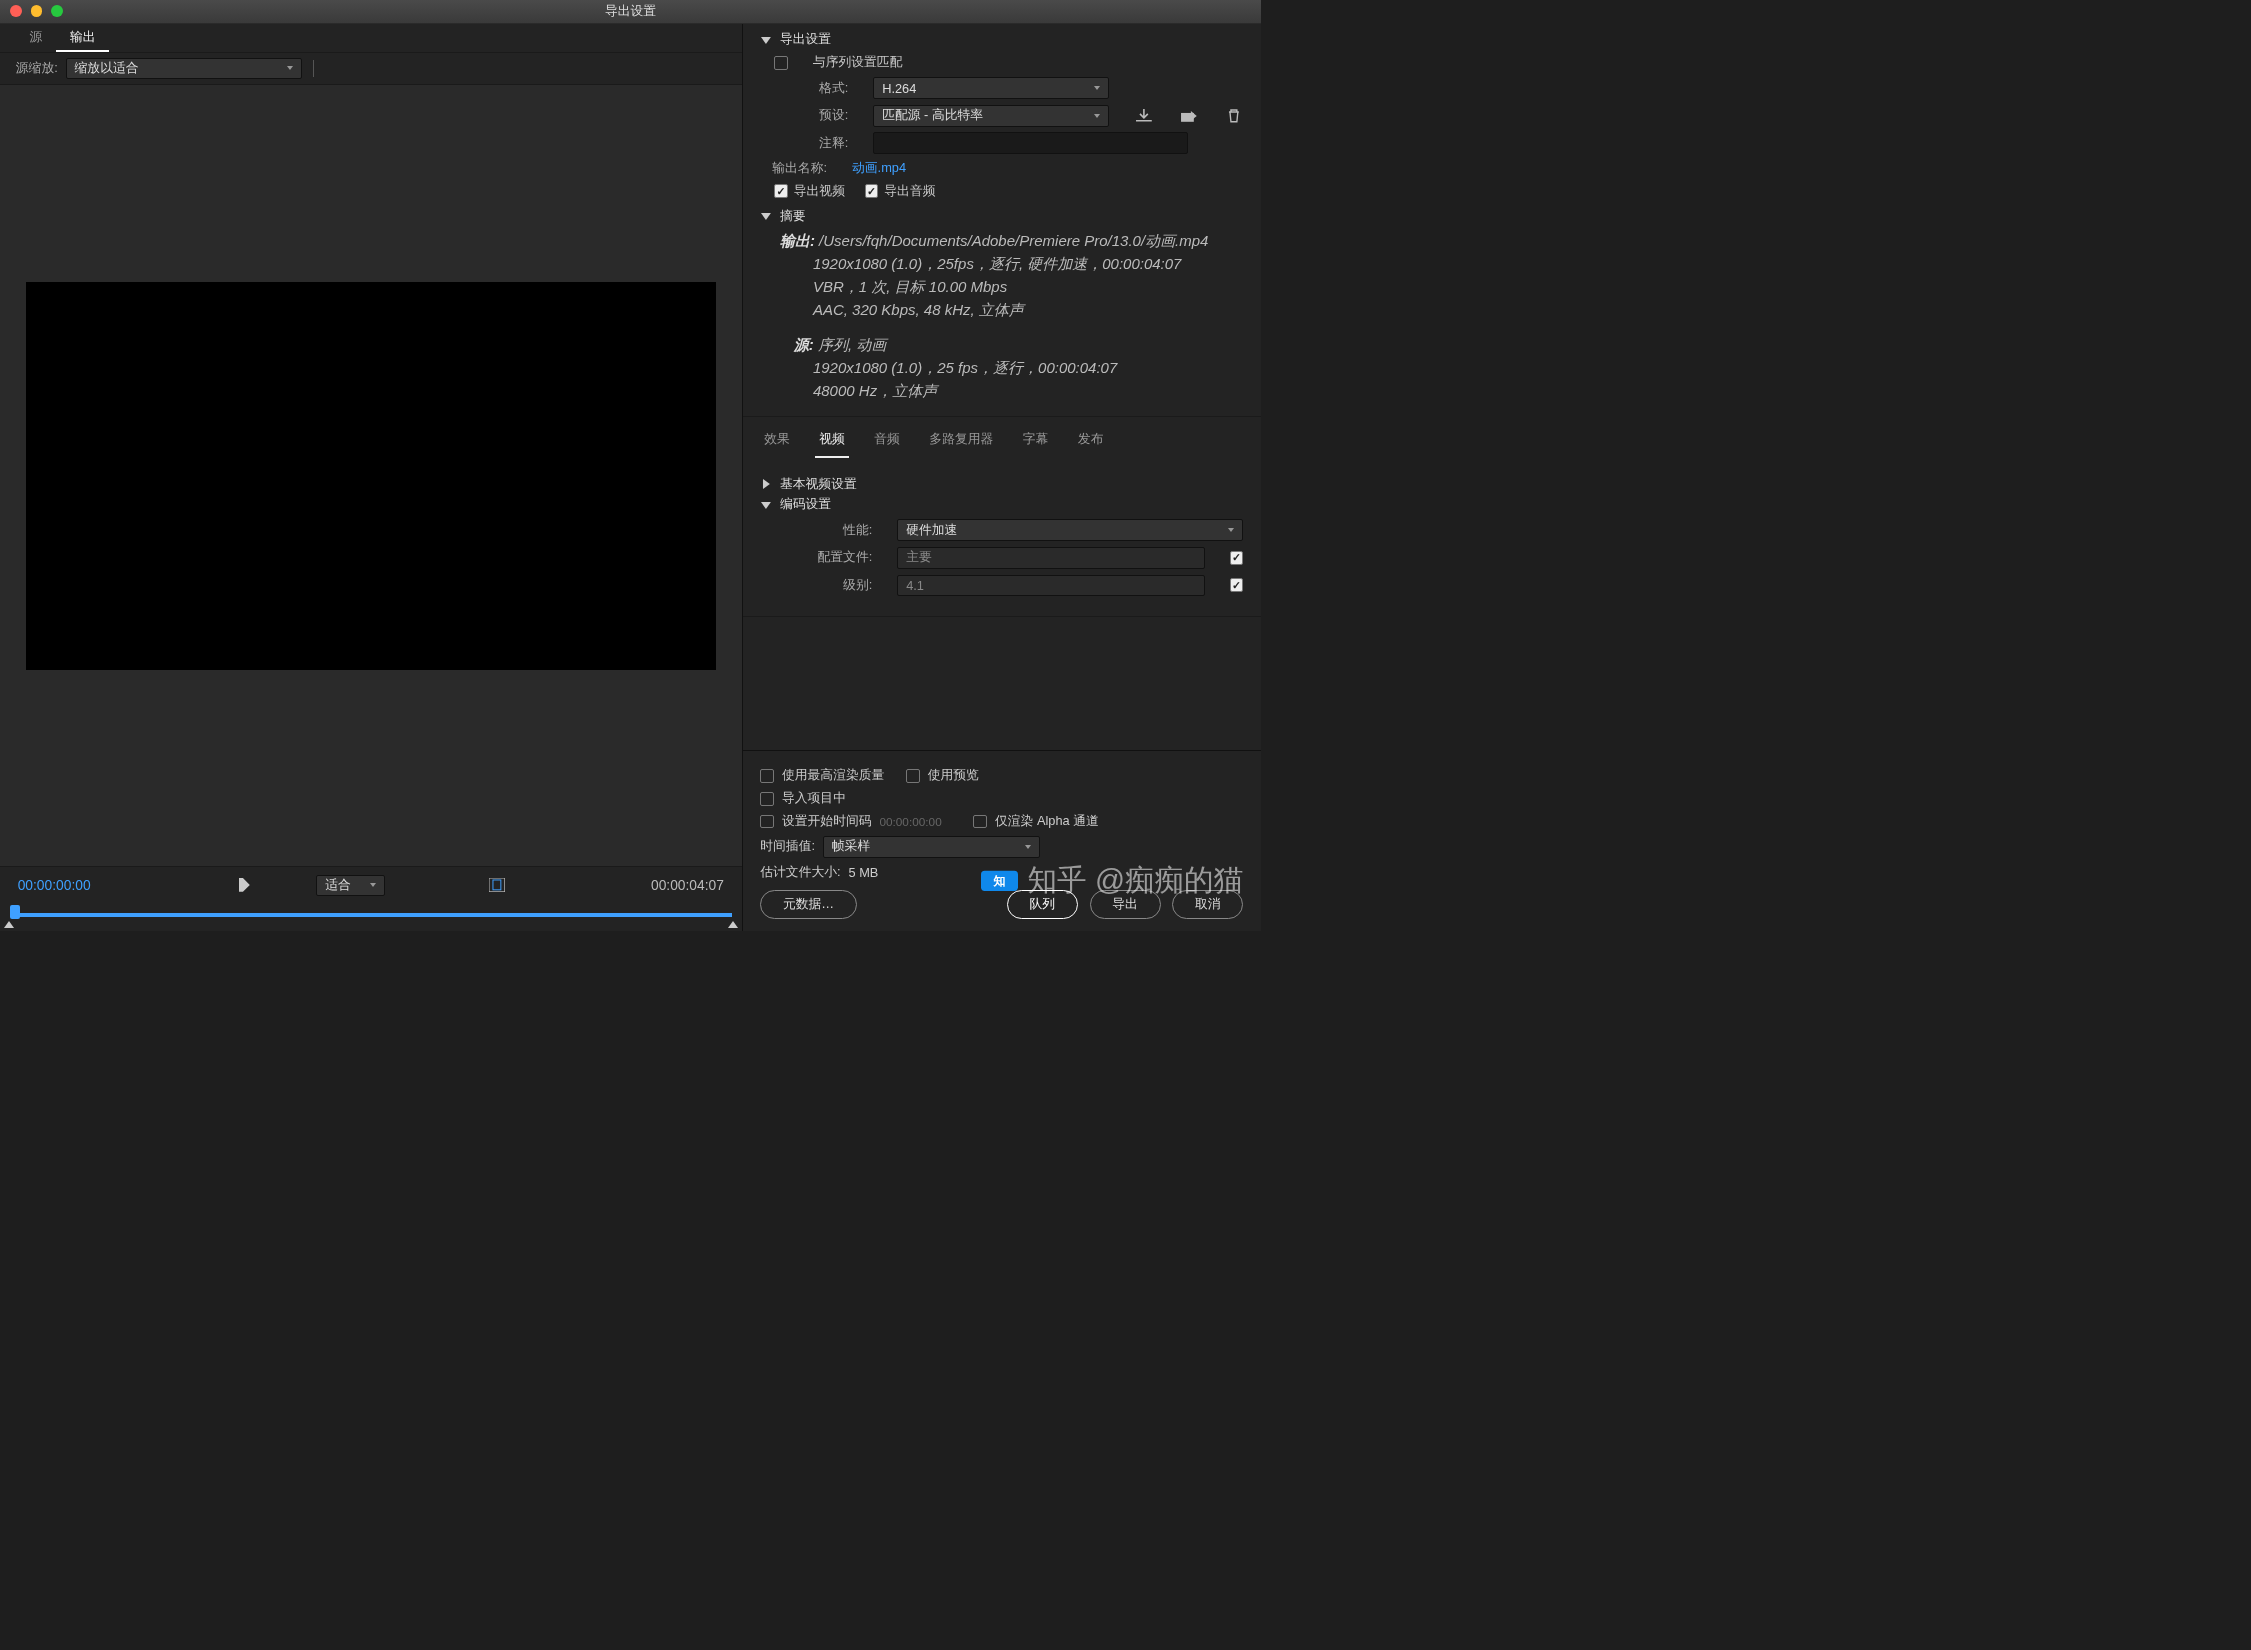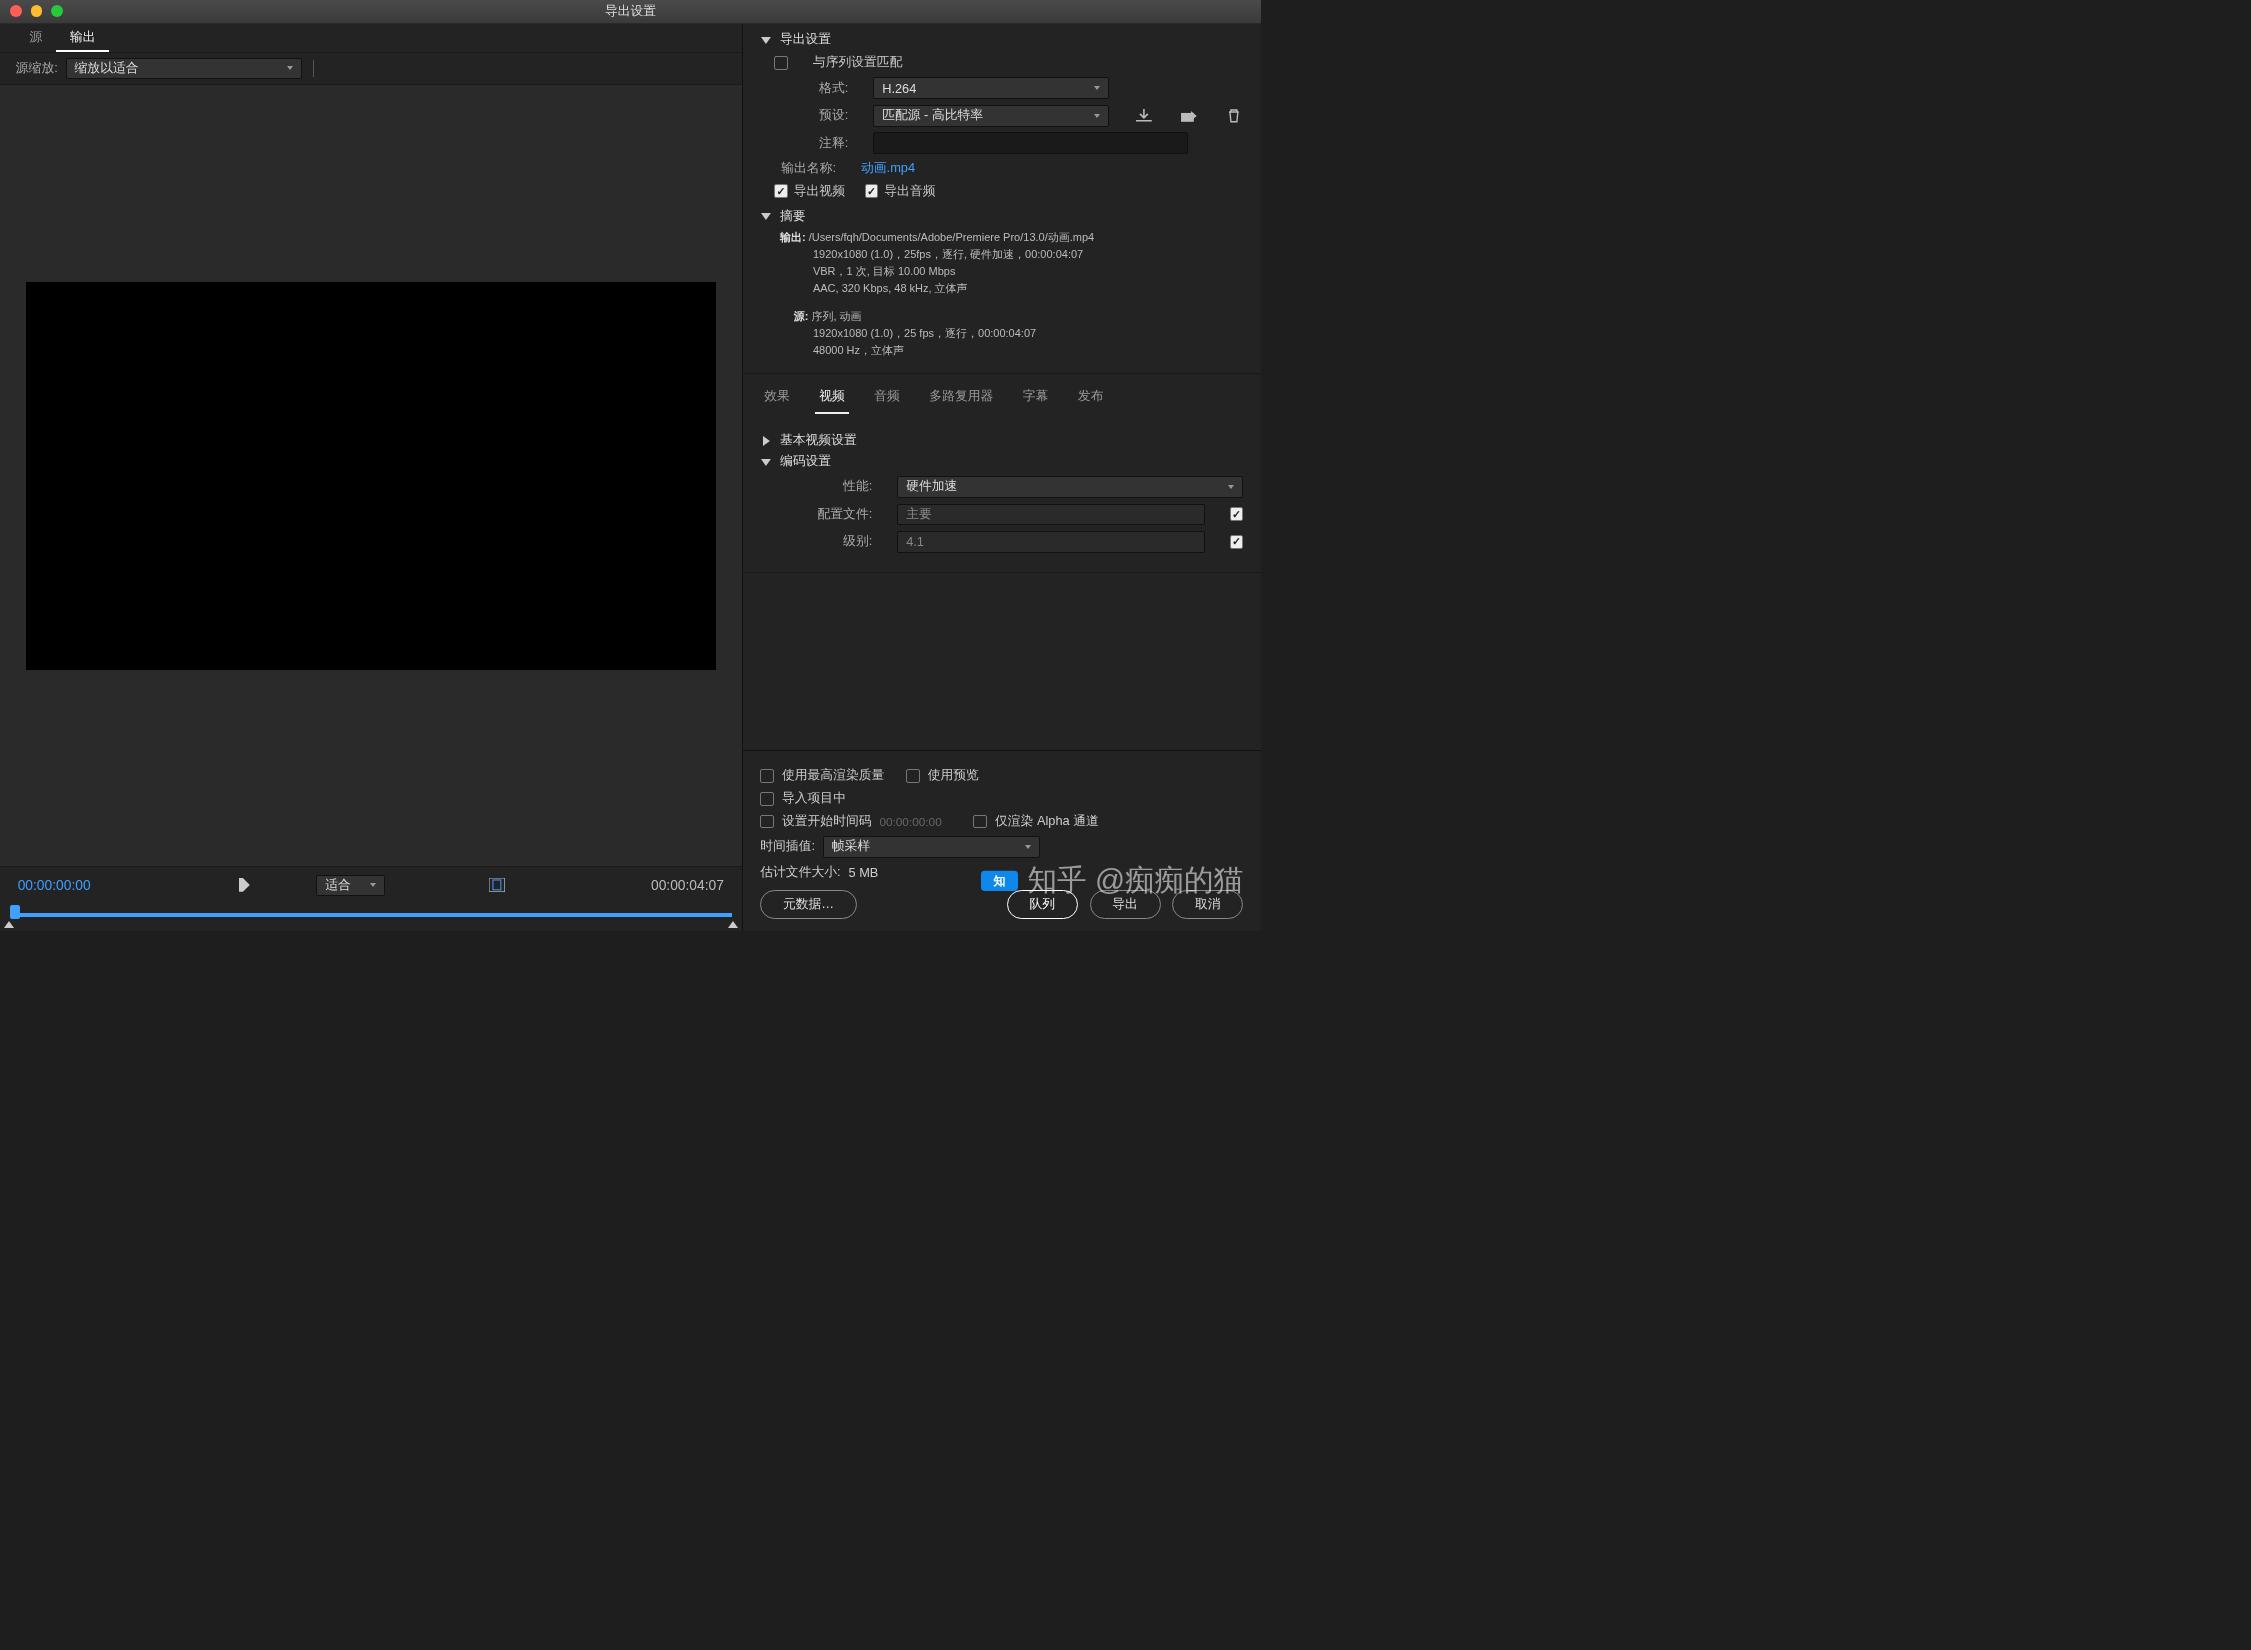--- a/index.html
+++ b/index.html
@@ -51,21 +51,21 @@
 .row .lbl.wide{width:79px;}
 .input{background:#1a1a1a;border:1px solid #111;height:21.7px;flex:1;border-radius:2px;}
 .cb{width:13.8px;height:13.8px;border:1px solid #777;border-radius:2px;display:inline-flex;align-items:center;justify-content:center;cursor:pointer;}
 .cb.checked{background:#eee;}
 .cb.checked::after{content:"✓";color:#222;font-size:10.8px;font-weight:bold;}
 .ibox{display:inline-flex;align-items:center;gap:5.9px;}
 .twirl{width:11.8px;display:inline-flex;justify-content:center;cursor:pointer;}
 .twirl svg{width:9.9px;height:9.9px;}
 .link{color:#3fa0ff;cursor:pointer;}
 .sectitle{display:flex;align-items:center;gap:7.9px;color:#ddd;font-size:12.8px;margin-bottom:3.9px;}
-.summary{margin-left:19.7px;color:#bbb;font-size:11px;line-height:1.55;}
+.summary{margin-left:19.7px;color:#bbb;font-size:15px;line-height:1.55;font-style:italic;}
 .summary b{color:#ddd;}
 .ind{margin-left:33px;}
 .iconbtn{width:19.7px;height:19.7px;display:inline-flex;align-items:center;justify-content:center;cursor:pointer;color:#bbb;}
 
 .right-body{flex:1;overflow-y:auto;}
 .vtabs{display:flex;padding:5.9px 17.7px 0;gap:21.7px;font-size:12.8px;}
 .vtab{padding:7.9px 3.9px;color:#999;cursor:pointer;}
 .vtab.active{color:#eee;border-bottom:2px solid #eee;}
 
 .bottom{border-top:1px solid #111;padding:9.9px 17.7px 11.8px;background:#232323;}
@@ -188,21 +188,21 @@
           <span class="iconbtn">
               <svg width="13.8" height="13.8" viewBox="0 0 14 14">
                 <path d="M2 3 L12 3 M4 3 L4 1 L10 1 L10 3 M3 3 L4 13 L10 13 L11 3" fill="none" stroke="#bbb" stroke-width="1.4"></path>
               </svg>
             </span>
         </div>
         <div class="row" style="margin-left:33px">
           <span class="lbl">注释:</span>
           <span class="input" style="max-width:315px"></span>
         </div>
-        <div class="row" style="margin-left:21px">
+        <div class="row" style="margin-left:12px">
           <span class="lbl" style="width:auto">输出名称:</span>
           <span class="link">动画.mp4</span>
         </div>
         <div class="row" style="margin-left:13.8px;gap:19.7px">
           <span class="ibox">
               <span class="cb checked"></span>
               <span>导出视频</span>
             </span>
           <span class="ibox">
               <span class="cb checked"></span>

